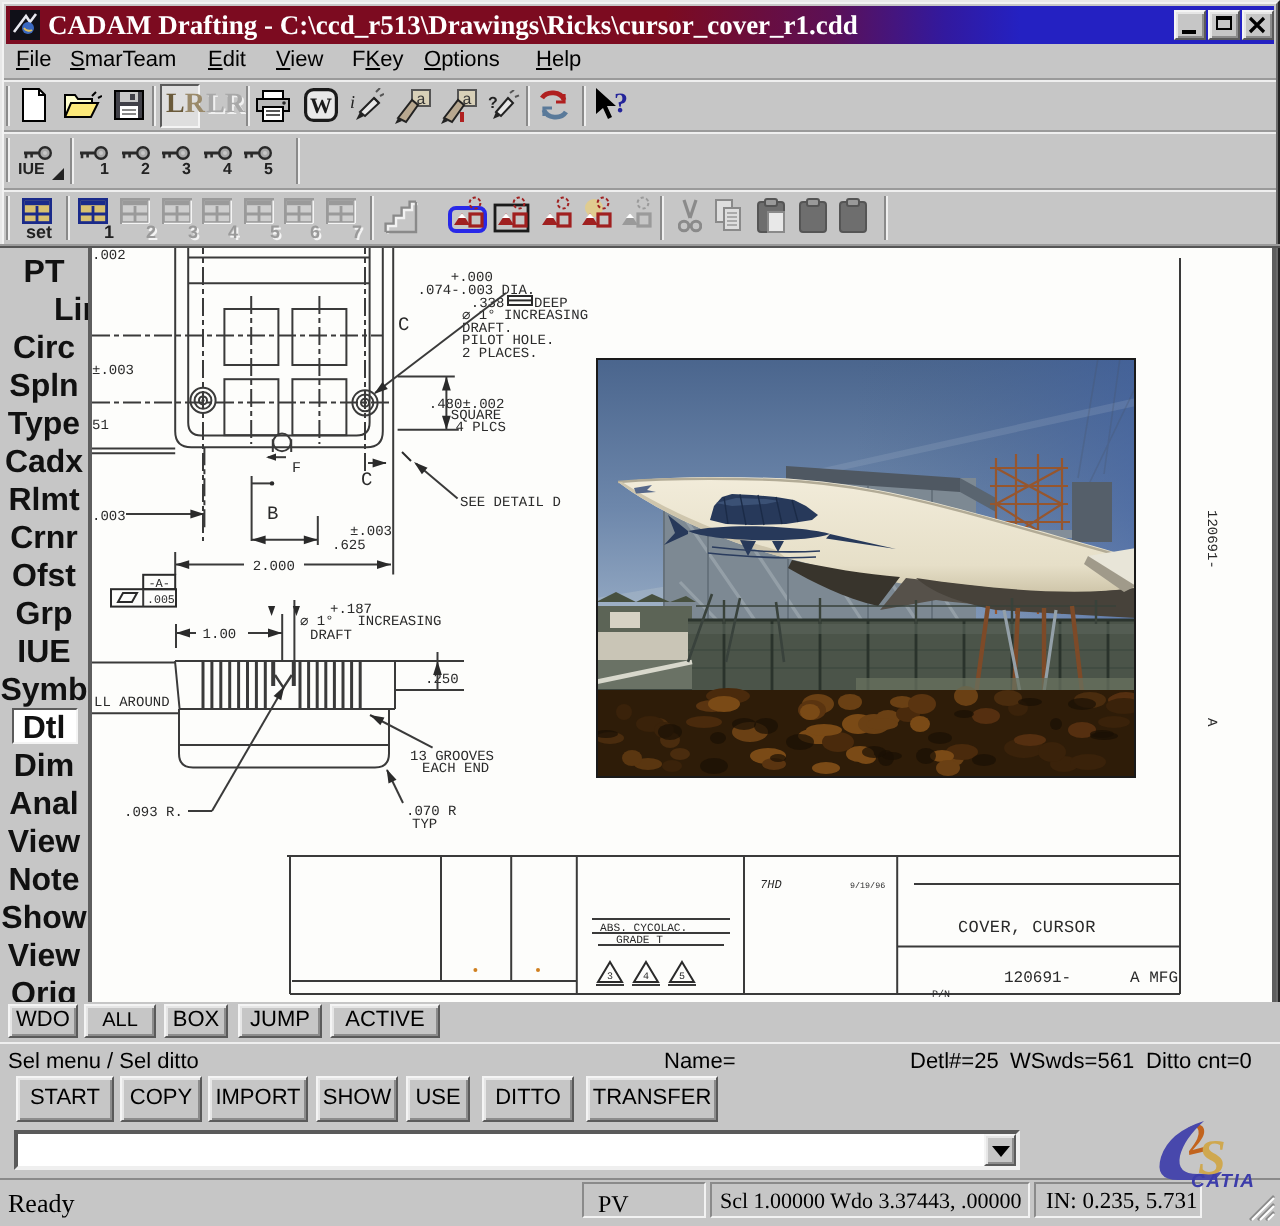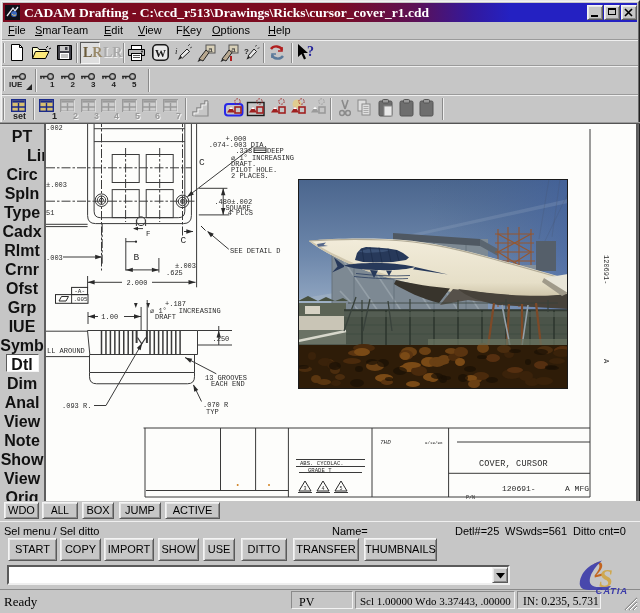--- a/index.html
+++ b/index.html
@@ -702,21 +702,20 @@
 </div>
 
 <div class="abs" id="bigrow" style="left:0;top:537px;width:640px;height:26px;background:#c6c6c6;">
     <div class="abs btn95 txt" style="left:8px;top:1px;width:49px;height:23px;font-size:11px;text-align:center;line-height:21px;">START</div>
     <div class="abs btn95 txt" style="left:60px;top:1px;width:41px;height:23px;font-size:11px;text-align:center;line-height:21px;">COPY</div>
     <div class="abs btn95 txt" style="left:104px;top:1px;width:50px;height:23px;font-size:11px;text-align:center;line-height:21px;">IMPORT</div>
     <div class="abs btn95 txt" style="left:158px;top:1px;width:41px;height:23px;font-size:11px;text-align:center;line-height:21px;">SHOW</div>
     <div class="abs btn95 txt" style="left:203px;top:1px;width:32px;height:23px;font-size:11px;text-align:center;line-height:21px;">USE</div>
     <div class="abs btn95 txt" style="left:241px;top:1px;width:46px;height:23px;font-size:11px;text-align:center;line-height:21px;">DITTO</div>
     <div class="abs btn95 txt" style="left:293px;top:1px;width:66px;height:23px;font-size:11px;text-align:center;line-height:21px;">TRANSFER</div>
-    <div class="abs btn95 txt" style="left:364px;top:1px;width:73px;height:23px;font-size:11px;text-align:center;line-height:21px;">THUMBNAILS</div>
   </div>
 
 <div class="abs" style="left:0;top:563px;width:640px;height:26px;background:#c6c6c6;"></div>
 <div class="abs" style="left:7px;top:565px;width:503px;height:20px;background:#fff;border-top:2px solid #5a5a5a;border-left:2px solid #5a5a5a;border-bottom:2px solid #efefef;border-right:2px solid #efefef;"></div>
 <div class="abs btn95" style="left:492px;top:567px;width:16px;height:16px;"></div>
 <svg class="abs" style="left:496px;top:573px;" width="9" height="6" viewBox="0 0 9 6">
     <path d="M0,0 h9 l-4.5,5.5 z" fill="#000"></path>
   </svg>
 
 <div class="abs" style="left:0;top:589px;width:640px;height:24px;background:#c6c6c6;border-top:1px solid #8a8a8a;">

